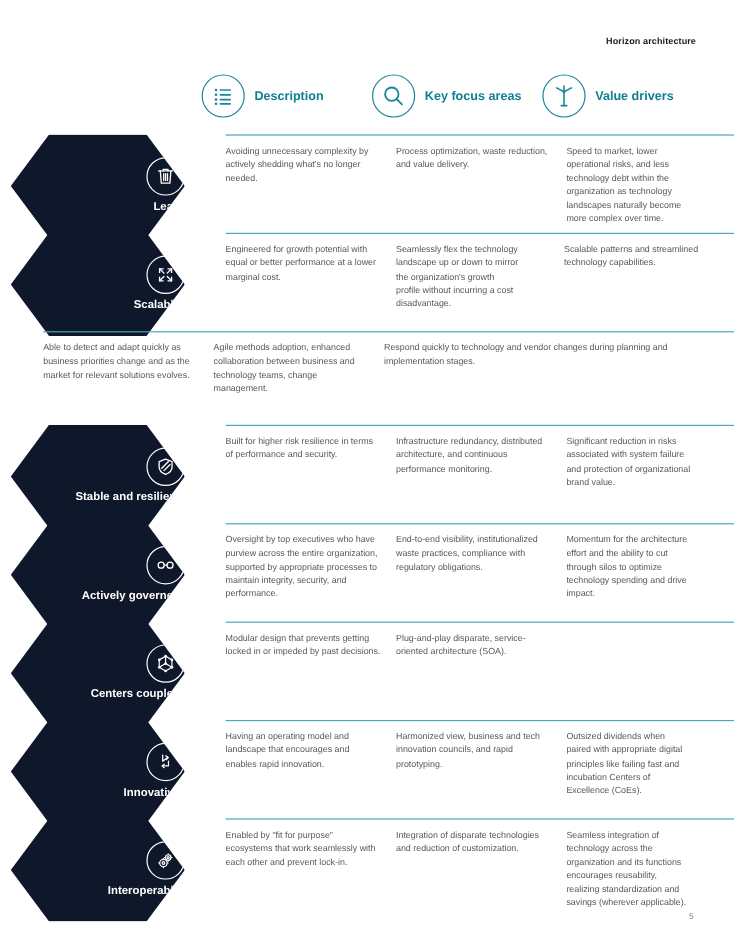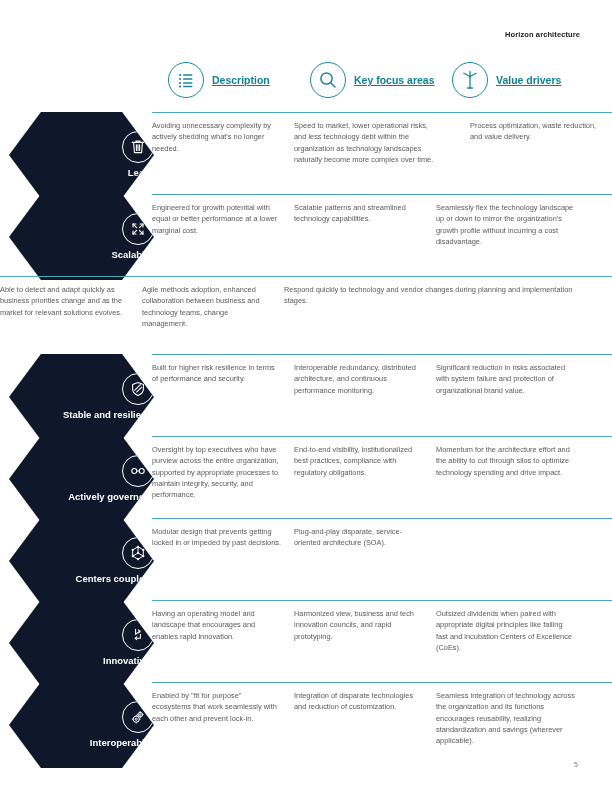--- a/index.html
+++ b/index.html
@@ -53,21 +53,20 @@
     display: flex;
     align-items: center;
     justify-content: center;
     flex: 0 0 auto;
   }
   .col-head-label {
     font-size: 10.5px;
     font-weight: bold;
     color: #0f7f92;
     white-space: nowrap;
-    text-decoration: underline;
   }
 
   
   .rows {
     position: absolute;
     top: 112px;
     left: 0;
     width: 612px;
   }
   .row {
@@ -123,20 +122,21 @@
   }
 
   
   .txt-cols {
     flex: 1 1 auto;
     display: flex;
     border-top: 1px solid #4aa8bb;
     padding-top: 7px;
     min-height: 71px;
     box-sizing: border-box;
+    margin-left: 36px;
   }
   .txt-col {
     font-size: 7.4px;
     line-height: 1.52;
     color: #58595b;
     box-sizing: border-box;
     padding-right: 12px;
   }
   .txt-col.a { flex: 0 0 142px; }
   .txt-col.b { flex: 0 0 142px; }
@@ -224,22 +224,22 @@
                 <line x1="9" y1="6.8" x2="9" y2="12.4"></line>
                 <line x1="10.6" y1="6.8" x2="10.6" y2="12.4"></line>
               </g>
             </svg>
           </span>
           <span class="hex-label">Lean</span>
         </div>
       </div>
       <div class="txt-cols">
         <div class="txt-col a">Avoiding unnecessary complexity by actively shedding what's no longer needed.</div>
+        <div class="txt-col b">Process optimization, waste reduction, and value delivery.</div>
         <div class="txt-col c">Speed to market, lower operational risks, and less technology debt within the organization as technology landscapes naturally become more complex over time.</div>
-        <div class="txt-col b">Process optimization, waste reduction, and value delivery.</div>
       </div>
     </div>
   </div>
 
   <div class="row">
     <div class="row-inner">
       <div class="hex-cell">
         <div class="hex">
           <span class="hex-icon">
             <svg width="18" height="18" viewBox="0 0 18 18">
@@ -253,22 +253,22 @@
                 <line x1="14" y1="14" x2="10.4" y2="10.4"></line>
                   <polyline points="11,14 14,14 14,11"></polyline>
               </g>
             </svg>
           </span>
           <span class="hex-label">Scalable</span>
         </div>
       </div>
       <div class="txt-cols">
         <div class="txt-col a">Engineered for growth potential with equal or better performance at a lower marginal cost.</div>
+        <div class="txt-col c">Seamlessly flex the technology landscape up or down to mirror the organization's growth profile without incurring a cost disadvantage.</div>
         <div class="txt-col b">Scalable patterns and streamlined technology capabilities.</div>
-        <div class="txt-col c">Seamlessly flex the technology landscape up or down to mirror the organization's growth profile without incurring a cost disadvantage.</div>
       </div>
     </div>
   </div>
 
   <div class="row">
     <div class="row-inner">
       <div class="txt-cols">
         <div class="txt-col a">Able to detect and adapt quickly as business priorities change and as the market for relevant solutions evolves.</div>
         <div class="txt-col b">Agile methods adoption, enhanced collaboration between business and technology teams, change management.</div>
         <div class="txt-col c">Respond quickly to technology and vendor changes during planning and implementation stages.</div>
@@ -287,21 +287,21 @@
                 <line x1="5.4" y1="10.6" x2="11.6" y2="4.4"></line>
                 <line x1="7.4" y1="12.4" x2="13" y2="6.8"></line>
               </g>
             </svg>
           </span>
           <span class="hex-label">Stable and resilient</span>
         </div>
       </div>
       <div class="txt-cols">
         <div class="txt-col a">Built for higher risk resilience in terms of performance and security.</div>
-        <div class="txt-col b">Interoperable redundancy, distributed architecture, and continuous performance monitoring.</div>
+        <div class="txt-col b">Infrastructure redundancy, distributed architecture, and continuous performance monitoring.</div>
         <div class="txt-col c">Significant reduction in risks associated with system failure and protection of organizational brand value.</div>
       </div>
     </div>
   </div>
 
   <div class="row">
     <div class="row-inner">
       <div class="hex-cell">
         <div class="hex">
           <span class="hex-icon">
@@ -311,21 +311,21 @@
                 <circle cx="12.7" cy="9" r="2.5"></circle>
                 <line x1="7.8" y1="9" x2="10.2" y2="9"></line>
               </g>
             </svg>
           </span>
           <span class="hex-label">Actively governed</span>
         </div>
       </div>
       <div class="txt-cols">
         <div class="txt-col a">Oversight by top executives who have purview across the entire organization, supported by appropriate processes to maintain integrity, security, and performance.</div>
-        <div class="txt-col b">End-to-end visibility, institutionalized best practices, compliance with regulatory obligations.</div>
+        <div class="txt-col b">End-to-end visibility, institutionalized waste practices, compliance with regulatory obligations.</div>
         <div class="txt-col c">Momentum for the architecture effort and the ability to cut through silos to optimize technology spending and drive impact.</div>
       </div>
     </div>
   </div>
 
   <div class="row">
     <div class="row-inner">
       <div class="hex-cell">
         <div class="hex">
           <span class="hex-icon">

